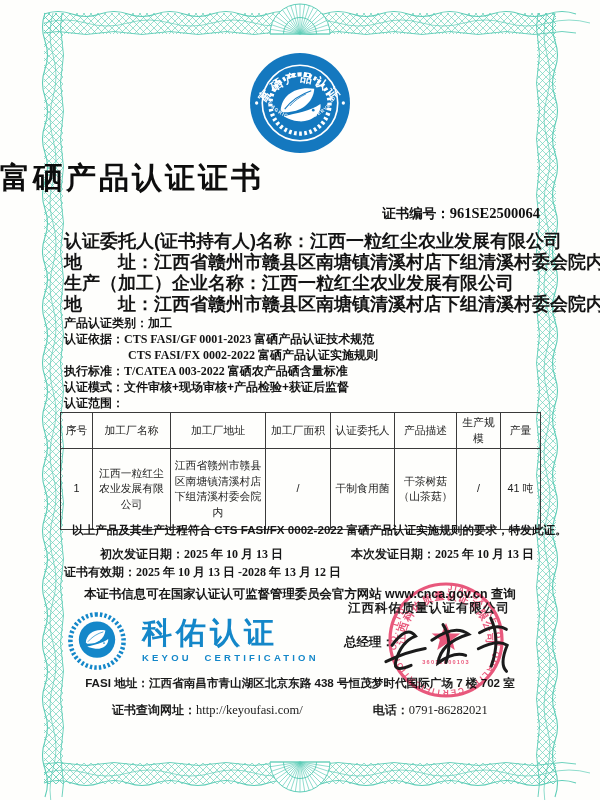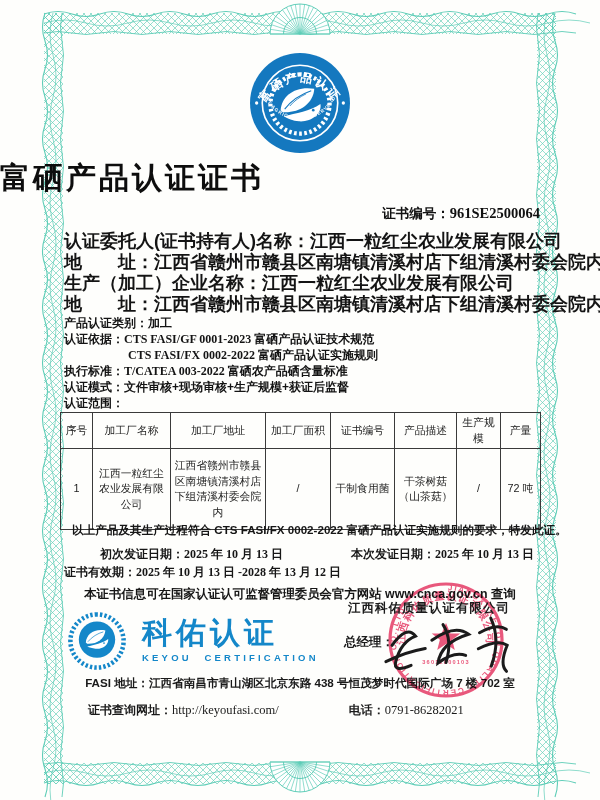--- a/index.html
+++ b/index.html
@@ -45,21 +45,21 @@
   .keyou-en{font-size:9.5px;font-weight:bold;color:#1487c9;letter-spacing:3.2px;margin-top:4px;}
 
   .issuer-company{left:348px;top:600px;font-size:12.5px;font-weight:bold;color:#1b1b1b;z-index:4;letter-spacing:1px;}
   .exec{left:344px;top:634px;font-size:12.5px;font-weight:bold;color:#1b1b1b;z-index:4;}
   .signature{left:380px;top:608px;width:150px;height:70px;z-index:5;}
   .sig-text{position:absolute;left:0;top:0;opacity:0;font-size:2px;}
 
   .seal{left:386px;top:580px;width:120px;height:120px;z-index:3;mix-blend-mode:multiply;opacity:.92;}
 
   .fasi-line{left:0;top:676px;width:600px;text-align:center;font-size:11.6px;font-weight:bold;color:#1a1a1a;z-index:2;}
-  .contact-line{left:0;top:702px;width:552px;z-index:2;display:flex;justify-content:center;font-size:12px;font-weight:bold;color:#1a1a1a;}
+  .contact-line{left:0;top:702px;width:600px;z-index:2;display:flex;justify-content:center;font-size:12px;font-weight:bold;color:#1a1a1a;}
   .contact-line .tel{margin-left:70px;}
   .url{font-family:"Liberation Serif","DejaVu Sans",serif;font-weight:normal;font-size:12.5px;}
 </style>
 </head>
 <body>
 
 <div class="page">
 
   <svg id="gb" class="border-svg" width="600" height="800" aria-hidden="true">
     <defs>
@@ -169,21 +169,21 @@
   <div class="abs fields">
     <div class="f-line"><span>认证委托人(证书持有人)名称：</span><span>江西一粒红尘农业发展有限公司</span></div>
     <div class="f-line"><span>地　　址：</span><span>江西省赣州市赣县区南塘镇清溪村店下组清溪村委会院内</span></div>
     <div class="f-line"><span>生产（加工）企业名称：</span><span>江西一粒红尘农业发展有限公司</span></div>
     <div class="f-line"><span>地　　址：</span><span>江西省赣州市赣县区南塘镇清溪村店下组清溪村委会院内</span></div>
     <div class="f-block2">
       <div class="f-line"><span>产品认证类别：</span><span>加工</span></div>
       <div class="f-line"><span>认证依据：</span><span class="latin">CTS FASI/GF 0001-2023 富硒产品认证技术规范</span></div>
       <div class="f-line f-indent"><span class="latin">CTS FASI/FX 0002-2022 富硒产品认证实施规则</span></div>
       <div class="f-line"><span>执行标准：</span><span class="latin">T/CATEA 003-2022 富硒农产品硒含量标准</span></div>
-      <div class="f-line"><span>认证模式：</span><span>文件审核+现场审核+生产规模+获证后监督</span></div>
+      <div class="f-line"><span>认证模式：</span><span>文件审核+现场审核+产品检验+获证后监督</span></div>
       <div class="f-line"><span>认证范围：</span></div>
     </div>
   </div>
 
   <table class="scope">
     <colgroup>
         <col class="c0">
         <col class="c1">
         <col class="c2">
         <col class="c3">
@@ -191,34 +191,34 @@
         <col class="c5">
         <col class="c6">
         <col class="c7">
       </colgroup>
     <tbody>
         <tr>
       <th>序号</th>
       <th>加工厂名称</th>
       <th>加工厂地址</th>
       <th>加工厂面积</th>
-      <th>证书编号</th>
+      <th>认证委托人</th>
       <th>产品描述</th>
       <th>生产规模</th>
       <th>产量</th>
     </tr>
     <tr>
       <td>1</td>
       <td>江西一粒红尘农业发展有限公司</td>
       <td>江西省赣州市赣县区南塘镇清溪村店下组清溪村委会院内</td>
       <td>/</td>
       <td>干制食用菌</td>
       <td>干茶树菇（山茶菇）</td>
       <td>/</td>
-      <td>72 吨</td>
+      <td>41 吨</td>
     </tr>
   </tbody>
     </table>
 
   <div class="abs statement">以上产品及其生产过程符合 CTS FASI/FX 0002-2022 富硒产品认证实施规则的要求，特发此证。</div>
 
   <div class="abs dates1">
     <span><span>初次发证日期：</span><span class="dateval">2025 年 10 月 13 日</span></span>
     <span class="d2"><span>本次发证日期：</span><span class="dateval">2025 年 10 月 13 日</span></span>
   </div>

